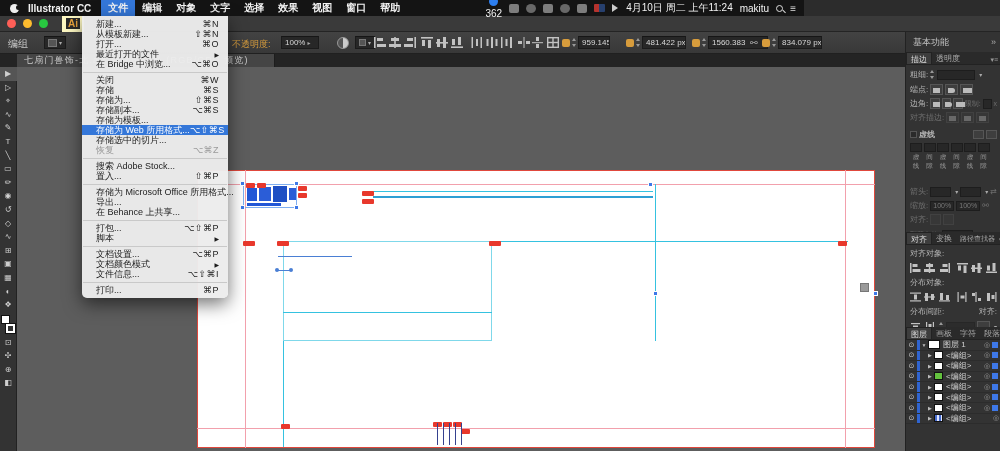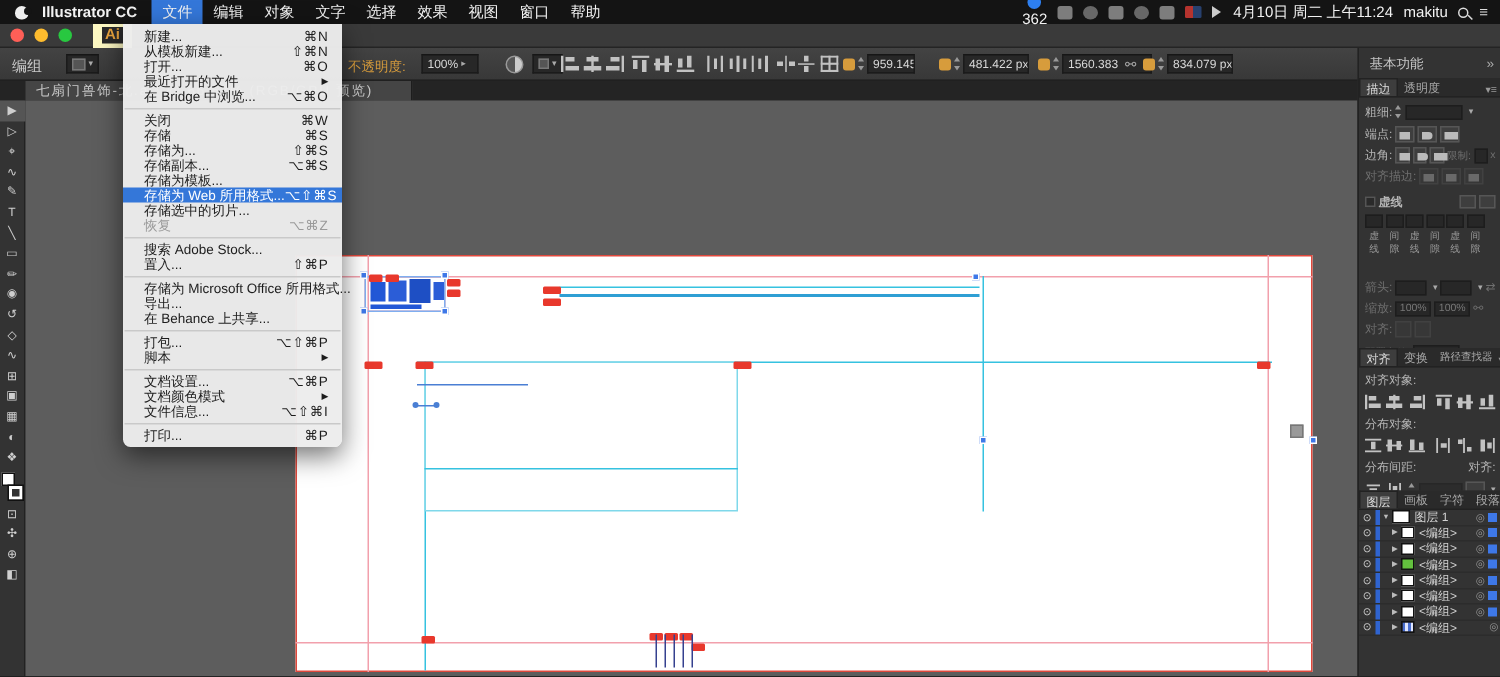--- a/index.html
+++ b/index.html
@@ -1,43 +1,43 @@
 <!DOCTYPE html>
 <html><head>
 <meta charset="utf-8">
 <style>
   html,body{margin:0;padding:0;background:#000;}
   *{box-sizing:border-box;font-family:"Liberation Sans","DejaVu Sans",sans-serif;}
   #screen{position:relative;width:1000px;height:451px;overflow:hidden;background:#2c2c2c;}
   .abs{position:absolute;}
 
   
-  #menubar{left:0;top:0;width:1000px;height:16px;background:#141414;color:#f2f2f2;
+  #menubar{left:0;top:0;width:804px;height:16px;background:#141414;color:#f2f2f2;
     display:flex;align-items:center;font-size:10px;z-index:60;}
   #menubar .left{display:flex;align-items:center;height:100%;}
   .apple{width:9px;height:9px;background:#eee;border-radius:50% 50% 46% 46%;margin:0 9px 0 10px;position:relative;}
   .apple::after{content:"";position:absolute;right:-2px;top:1px;width:5px;height:5px;border-radius:50%;background:#141414;}
   .appname{font-weight:bold;margin-right:10px;white-space:nowrap;}
-  .mtitle{padding:1px 7px;height:16px;display:flex;align-items:center;white-space:nowrap;}
+  .mtitle{padding:1px 7px;height:16px;display:flex;align-items:center;white-space:nowrap;font-weight:bold;}
   .mtitle.active{background:#3477d9;}
   #menubar .right{margin-left:auto;display:flex;align-items:center;gap:7px;padding-right:8px;}
   .mb-ic{width:10px;height:9px;background:#8f8f8f;border-radius:2px;opacity:.85;}
   .mb-ic.round{border-radius:50%;background:#777;}
   .badge-wrap{display:flex;align-items:center;gap:2px;flex-direction:column;}
   .net-badge{width:9px;height:9px;border-radius:50%;background:#2d7ff0;}
   .flag{width:11px;height:8px;background:linear-gradient(90deg,#b5332e 50%,#27406e 50%);border-radius:1px;}
   .spk{width:0;height:0;border:4px solid transparent;border-left:6px solid #ccc;margin-right:-3px;}
   .mag{width:7px;height:7px;border:1.4px solid #ddd;border-radius:50%;position:relative;}
   .mag::after{content:"";position:absolute;left:5px;top:5px;width:4px;height:1.4px;background:#ddd;transform:rotate(45deg);}
   .cc{color:#ddd;font-size:10px;}
 
   
   #titlebar{left:0;top:16px;width:1000px;height:16px;background:#3a3a3a;border-bottom:1px solid #242424;display:flex;align-items:center;}
   .tl{width:9px;height:9px;border-radius:50%;margin-left:7px;}
-  .ai-logo{margin-left:14px;color:#e8a33d;font-weight:bold;font-size:10px;border:6px solid #fef9c3;padding:0 2px;background:#2a2a2a;line-height:11px;}
+  .ai-logo{margin-left:14px;color:#e8a33d;font-weight:bold;font-size:10px;border:4px solid #fef9c3;padding:0 2px;background:#2a2a2a;line-height:11px;}
   .br-ic{margin-left:8px;width:14px;height:11px;background:#2a2a2a;border:1px solid #555;color:#9ab;font-size:7px;text-align:center;line-height:10px;}
 
   
   #controlbar{left:0;top:32px;width:1000px;height:22px;background:linear-gradient(#434343,#383838);border-bottom:1px solid #202020;color:#c9c9c9;font-size:10px;}
   #controlbar .abs{top:4px;}
   .fld{background:#272727;border:1px solid #1b1b1b;border-top-color:#161616;color:#d8d8d8;font-size:8px;
     height:13px;display:flex;align-items:center;padding:0 3px;white-space:nowrap;overflow:hidden;}
   .amberchip{width:8px;height:8px;background:#d79c3c;border-radius:2px;top:7px!important;}
   .stp{width:5px;height:13px;display:flex;flex-direction:column;justify-content:space-between;}
   .stp i{display:block;width:0;height:0;border:2.5px solid transparent;}

